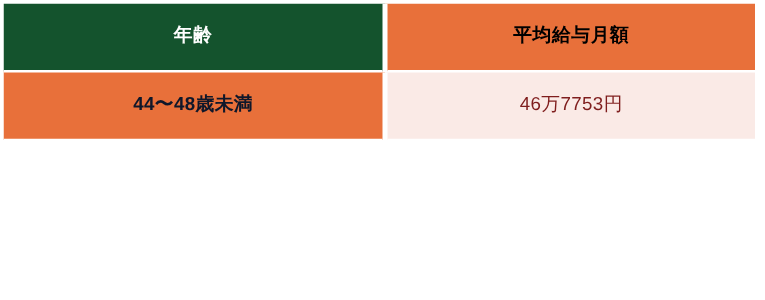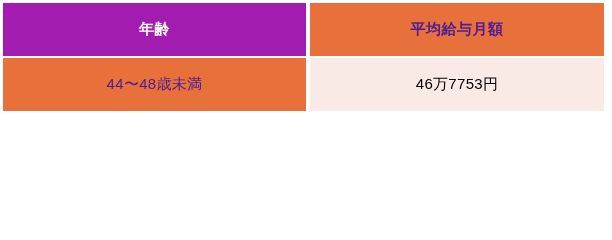--- a/index.html
+++ b/index.html
@@ -37,53 +37,53 @@
     vertical-align: middle;
     line-height: 1.1;
   }
 
   
   .col-age   { width: 303px; }
   .col-value { width: 294px; }
 
   
   .hdr-age {
-    background: #a21caf;
+    background: #14532d;
     color: #ffffff;
     font-weight: bold;
     font-size: 15px;
     letter-spacing: 0.5px;
     height: 27px;
     border-bottom: 2px solid #ffffff;
     border-right: 4px solid #ffffff;
   }
   .hdr-value {
     background: #e8703a;
-    color: #4c1d95;
+    color: #000000;
     font-weight: bold;
     font-size: 15px;
     letter-spacing: 0.5px;
     height: 27px;
     border-bottom: 2px solid #ffffff;
   }
 
   
   .cell-age {
     background: #e8703a;
-    color: #4c1d95;
-    font-weight: normal;
+    color: #0f172a;
+    font-weight: bold;
     font-size: 15px;
     letter-spacing: 0.3px;
     height: 27px;
     border-bottom: 2px solid #ffffff;
     border-right: 4px solid #ffffff;
   }
   .cell-value {
     background: #faeae6;
-    color: #000000;
+    color: #7f1d1d;
     font-weight: normal;
     font-size: 15px;
     letter-spacing: 0.3px;
     height: 27px;
     border-bottom: 2px solid #ffffff;
   }
   tr.last-row .cell-age,
   tr.last-row .cell-value {
     border-bottom: none;
   }

